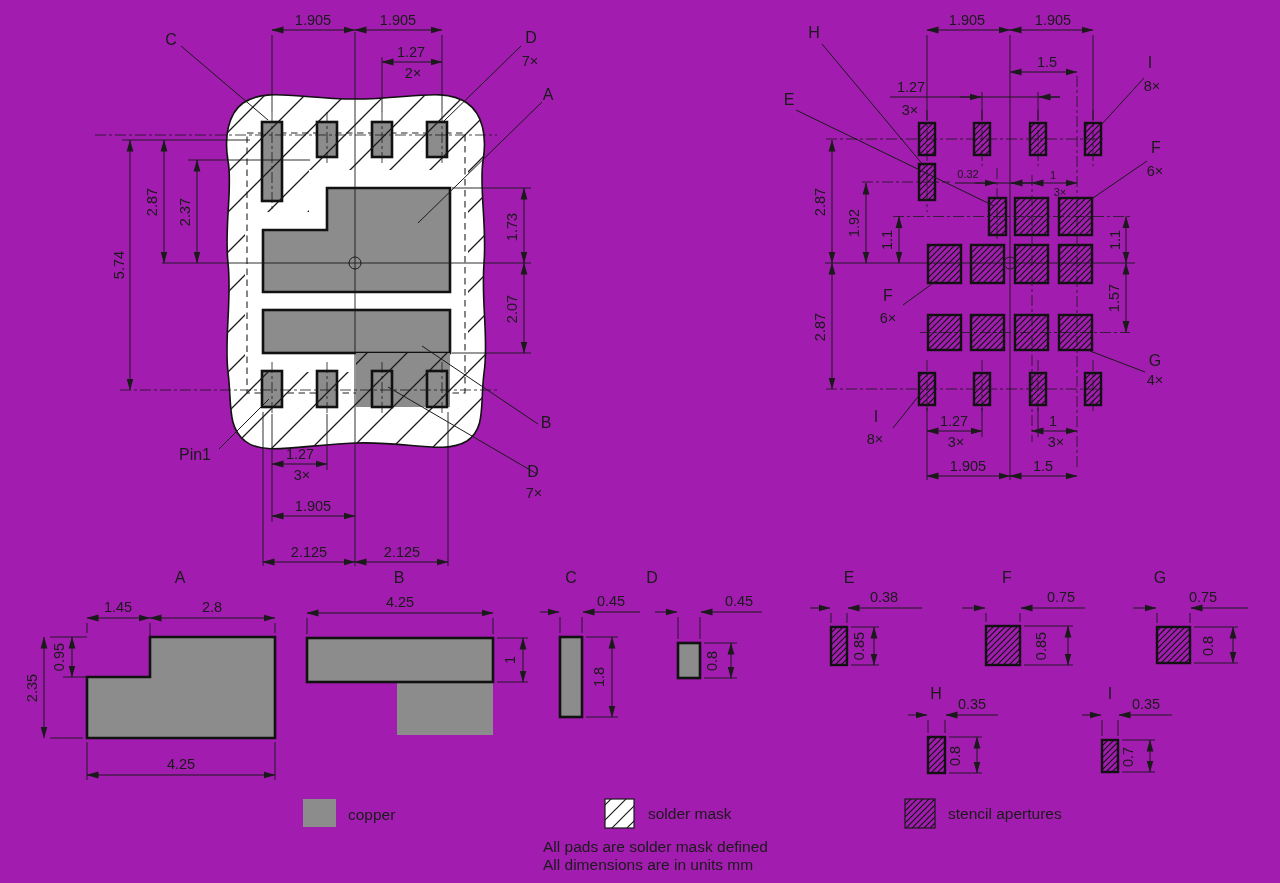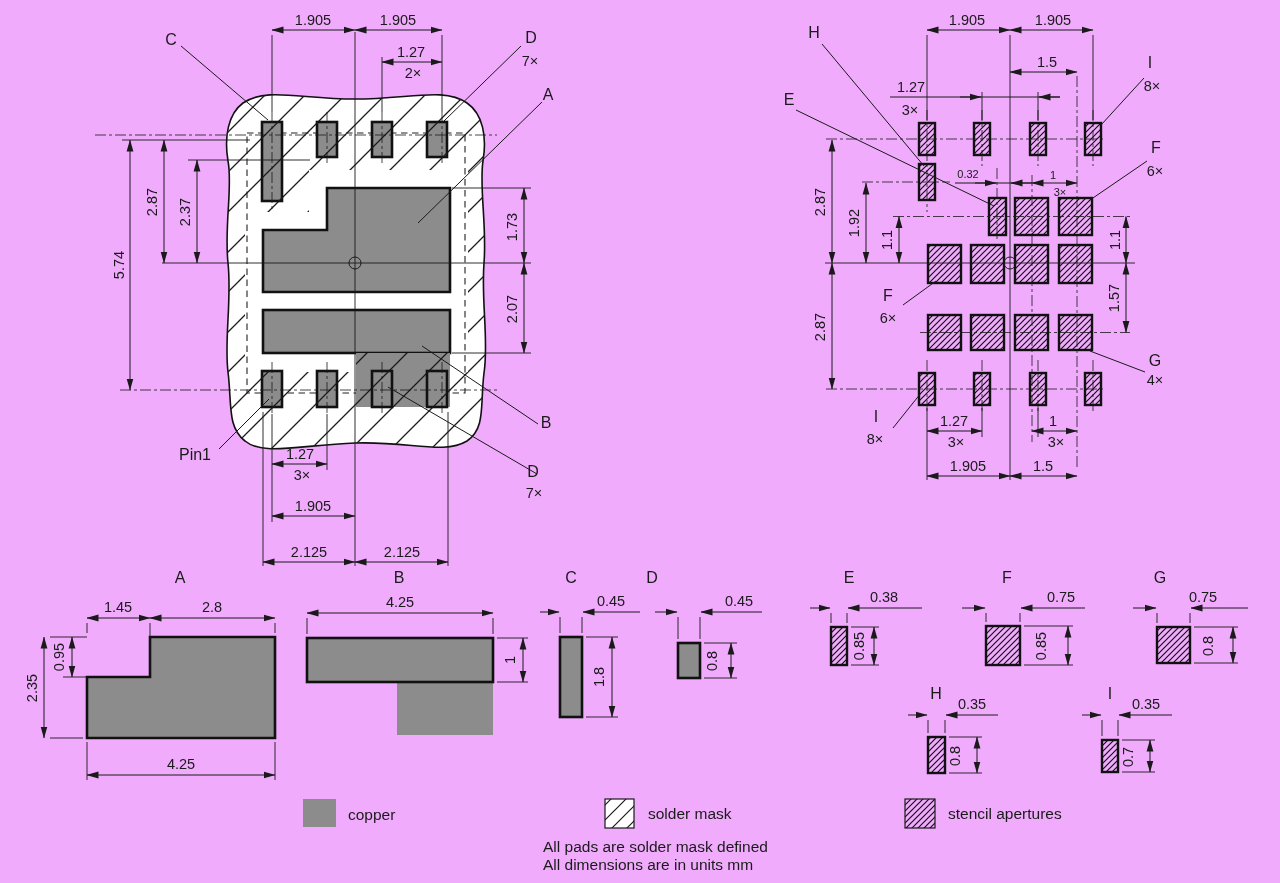--- a/index.html
+++ b/index.html
@@ -1,16 +1,16 @@
 <!DOCTYPE html>
 <html><head>
 <meta charset="utf-8">
 <style>
   html,body{margin:0;padding:0;background:#ffffff}
-  .stage{width:1280px;height:883px;position:relative;background:#f0abfc}
+  .stage{width:1280px;height:883px;position:relative;background:#a21caf}
   svg{display:block}
   .t{font-family:"Liberation Sans",sans-serif;font-size:14.5px;fill:#1a1a1a;text-anchor:middle}
   .ts{font-size:11px}
   .tl{font-size:16px}
   .tleg{font-size:15.5px;text-anchor:start}
   .tn{font-size:15.5px;text-anchor:start}
   .dim{stroke:#1a1a1a;stroke-width:1;fill:none}
   .ext{stroke:#1a1a1a;stroke-width:0.9;fill:none}
   .dd{stroke:#1a1a1a;stroke-width:0.8;stroke-dasharray:11 3 3 3;fill:none}
   .cl{stroke:#1a1a1a;stroke-width:0.9;fill:none}

